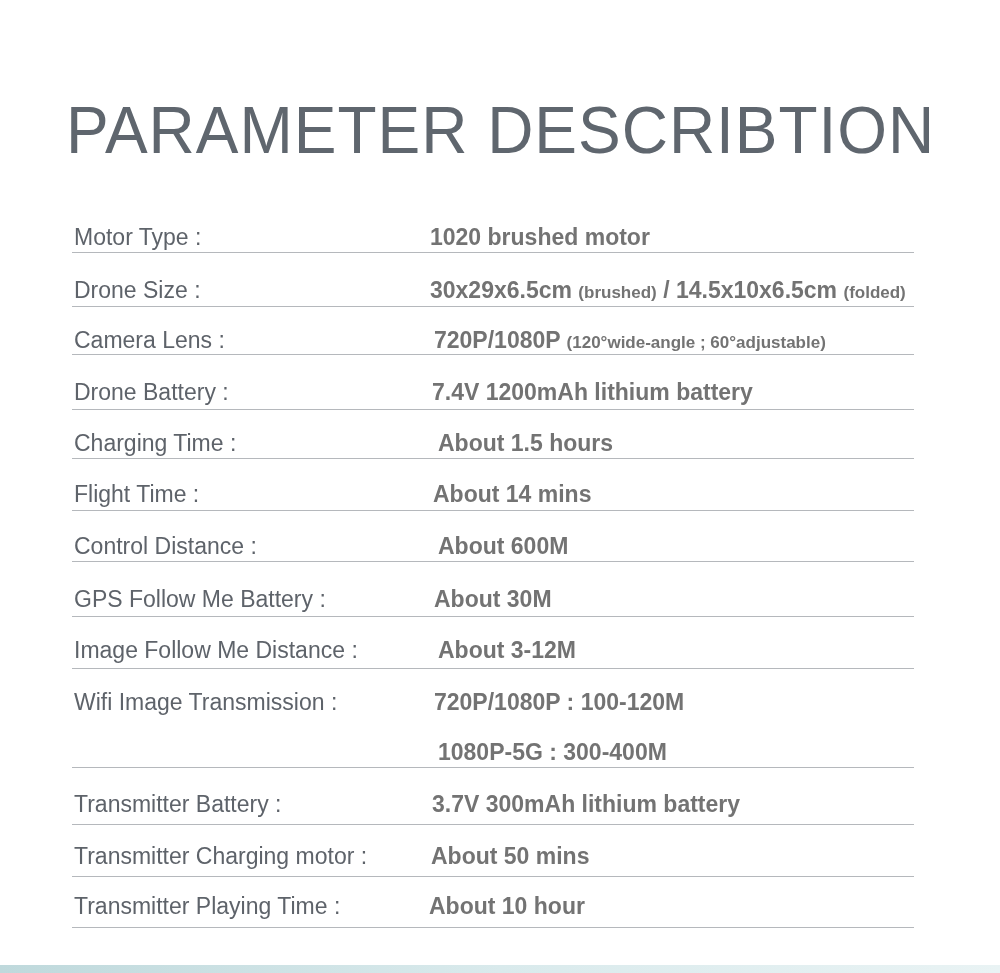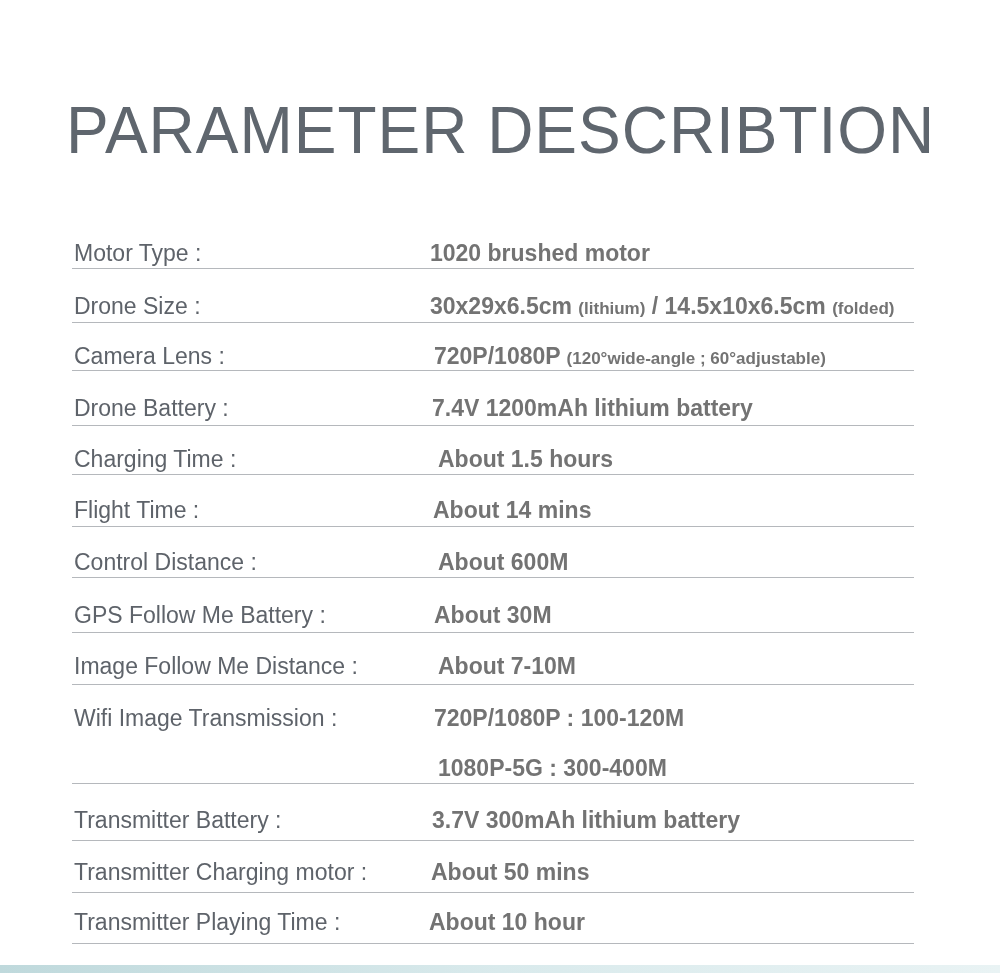--- a/index.html
+++ b/index.html
@@ -4,21 +4,21 @@
 <style>
   html, body { margin: 0; padding: 0; }
   body {
     width: 1000px; height: 973px; background: #ffffff; position: relative; overflow: hidden;
     font-family: "Liberation Sans", "DejaVu Sans", sans-serif; color: #5b6068;
   }
   .title {
     position: absolute; left: 66px; top: 92px; font-size: 66px; font-weight: 400;
     letter-spacing: 1px; color: #5f666e; white-space: nowrap; transform: scaleX(0.97); transform-origin: left;
   }
-  .rows { position: absolute; left: 72px; top: 234px; width: 842px; text-align: center; }
+  .rows { position: absolute; left: 72px; top: 218px; width: 842px; text-align: center; }
   .row { position: relative; border-bottom: 1.5px solid #b5b8bc; }
   .row .label {
     position: absolute; left: 2px; font-size: 23px; color: #5e636a; white-space: nowrap;
   }
   .row .value {
     position: absolute; font-size: 23px; color: #737373; white-space: nowrap; font-weight: bold;
   }
   .small { font-size: 17px; }
   .bottom-band {
     position: absolute; left: 0; bottom: 0; width: 1000px; height: 8px;
@@ -30,21 +30,21 @@
 
 <div class="title">PARAMETER DESCRIBTION</div>
 
 <div class="rows">
   <div class="row" style="height:34px">
     <span class="label" style="top:6px">Motor Type :</span>
     <span class="value" style="left:358px;top:6px">1020 brushed motor</span>
   </div>
   <div class="row" style="height:53px">
     <span class="label" style="top:24px">Drone Size :</span>
-    <span class="value" style="left:358px;top:24px"><span>30x29x6.5cm</span> <span class="small">(lithium)</span> <span>/</span> <span>14.5x10x6.5cm</span> <span class="small">(folded)</span></span>
+    <span class="value" style="left:358px;top:24px"><span>30x29x6.5cm</span> <span class="small">(brushed)</span> <span>/</span> <span>14.5x10x6.5cm</span> <span class="small">(folded)</span></span>
   </div>
   <div class="row" style="height:47px">
     <span class="label" style="top:20px">Camera Lens :</span>
     <span class="value" style="left:362px;top:20px"><span>720P/1080P</span> <span class="small">(120°wide-angle ; 60°adjustable)</span></span>
   </div>
   <div class="row" style="height:54px">
     <span class="label" style="top:24px">Drone Battery :</span>
     <span class="value" style="left:360px;top:24px">7.4V 1200mAh lithium battery</span>
   </div>
   <div class="row" style="height:48px">
@@ -58,21 +58,21 @@
   <div class="row" style="height:50px">
     <span class="label" style="top:22px">Control Distance :</span>
     <span class="value" style="left:366px;top:22px">About 600M</span>
   </div>
   <div class="row" style="height:54px">
     <span class="label" style="top:24px">GPS Follow Me Battery :</span>
     <span class="value" style="left:362px;top:24px">About 30M</span>
   </div>
   <div class="row" style="height:51px">
     <span class="label" style="top:20px">Image Follow Me Distance :</span>
-    <span class="value" style="left:366px;top:20px">About 7-10M</span>
+    <span class="value" style="left:366px;top:20px">About 3-12M</span>
   </div>
   <div class="row" style="height:98px">
     <span class="label" style="top:20px">Wifi Image Transmission :</span>
     <span class="value" style="left:362px;top:20px">720P/1080P : 100-120M</span>
     <span class="value" style="left:366px;top:70px">1080P-5G : 300-400M</span>
   </div>
   <div class="row" style="height:56px">
     <span class="label" style="top:23px">Transmitter Battery :</span>
     <span class="value" style="left:360px;top:23px">3.7V 300mAh lithium battery</span>
   </div>

